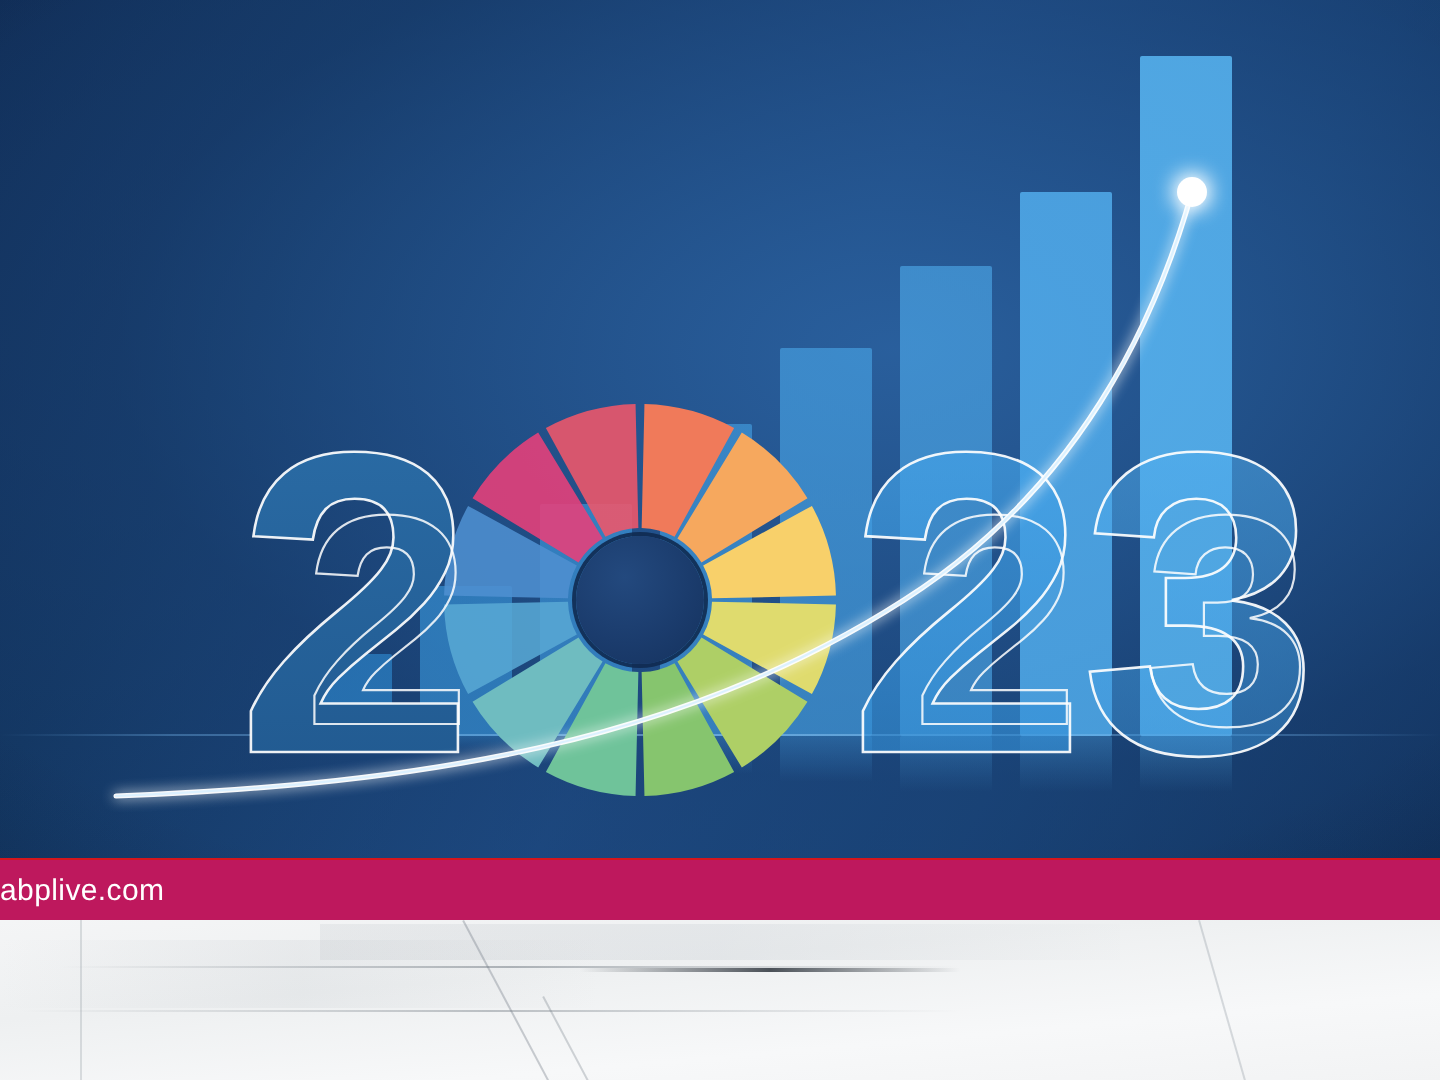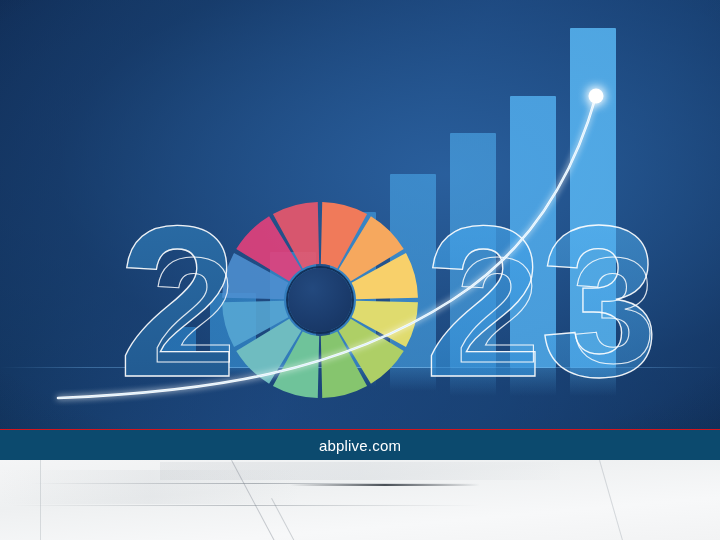--- a/index.html
+++ b/index.html
@@ -24,22 +24,22 @@
   #ground{position:absolute;left:0;top:367px;width:720px;height:1px;
           background:linear-gradient(90deg,rgba(120,185,240,0) 0%,rgba(120,185,240,.35) 12%,rgba(150,205,250,.5) 50%,rgba(120,185,240,.3) 90%,rgba(120,185,240,0) 100%);}
 
   
   #donut{position:absolute;left:222px;top:202px;width:196px;height:196px;}
   #hub{position:absolute;left:288px;top:268px;width:64px;height:64px;border-radius:50%;
        background:radial-gradient(circle at 38% 32%,#23497e 0%,#1b3c6d 55%,#15325e 100%);
        box-shadow:0 0 0 2px rgba(16,42,80,.9);}
 
   
-  #wm{position:absolute;left:0;top:430px;width:720px;height:30px;background:#0c4a6e;
-      display:flex;align-items:center;justify-content:center;}
+  #wm{position:absolute;left:0;top:430px;width:720px;height:30px;background:#be185d;
+      display:flex;align-items:center;}
   #wm .t{color:#fff;font-size:15px;letter-spacing:.2px;font-weight:400;}
   #wmtop{position:absolute;left:0;top:429px;width:720px;height:2px;background:#d4161d;}
 
   
   #paper{position:absolute;left:0;top:460px;width:720px;height:80px;
          background:linear-gradient(175deg,#f4f5f6 0%,#eef0f1 35%,#f7f8f9 70%,#f2f3f4 100%);}
   .pline{position:absolute;height:1px;}
   .pdiag{position:absolute;background:rgba(110,118,128,.35);transform-origin:0 0;}
   .pband{position:absolute;}
 </style>

